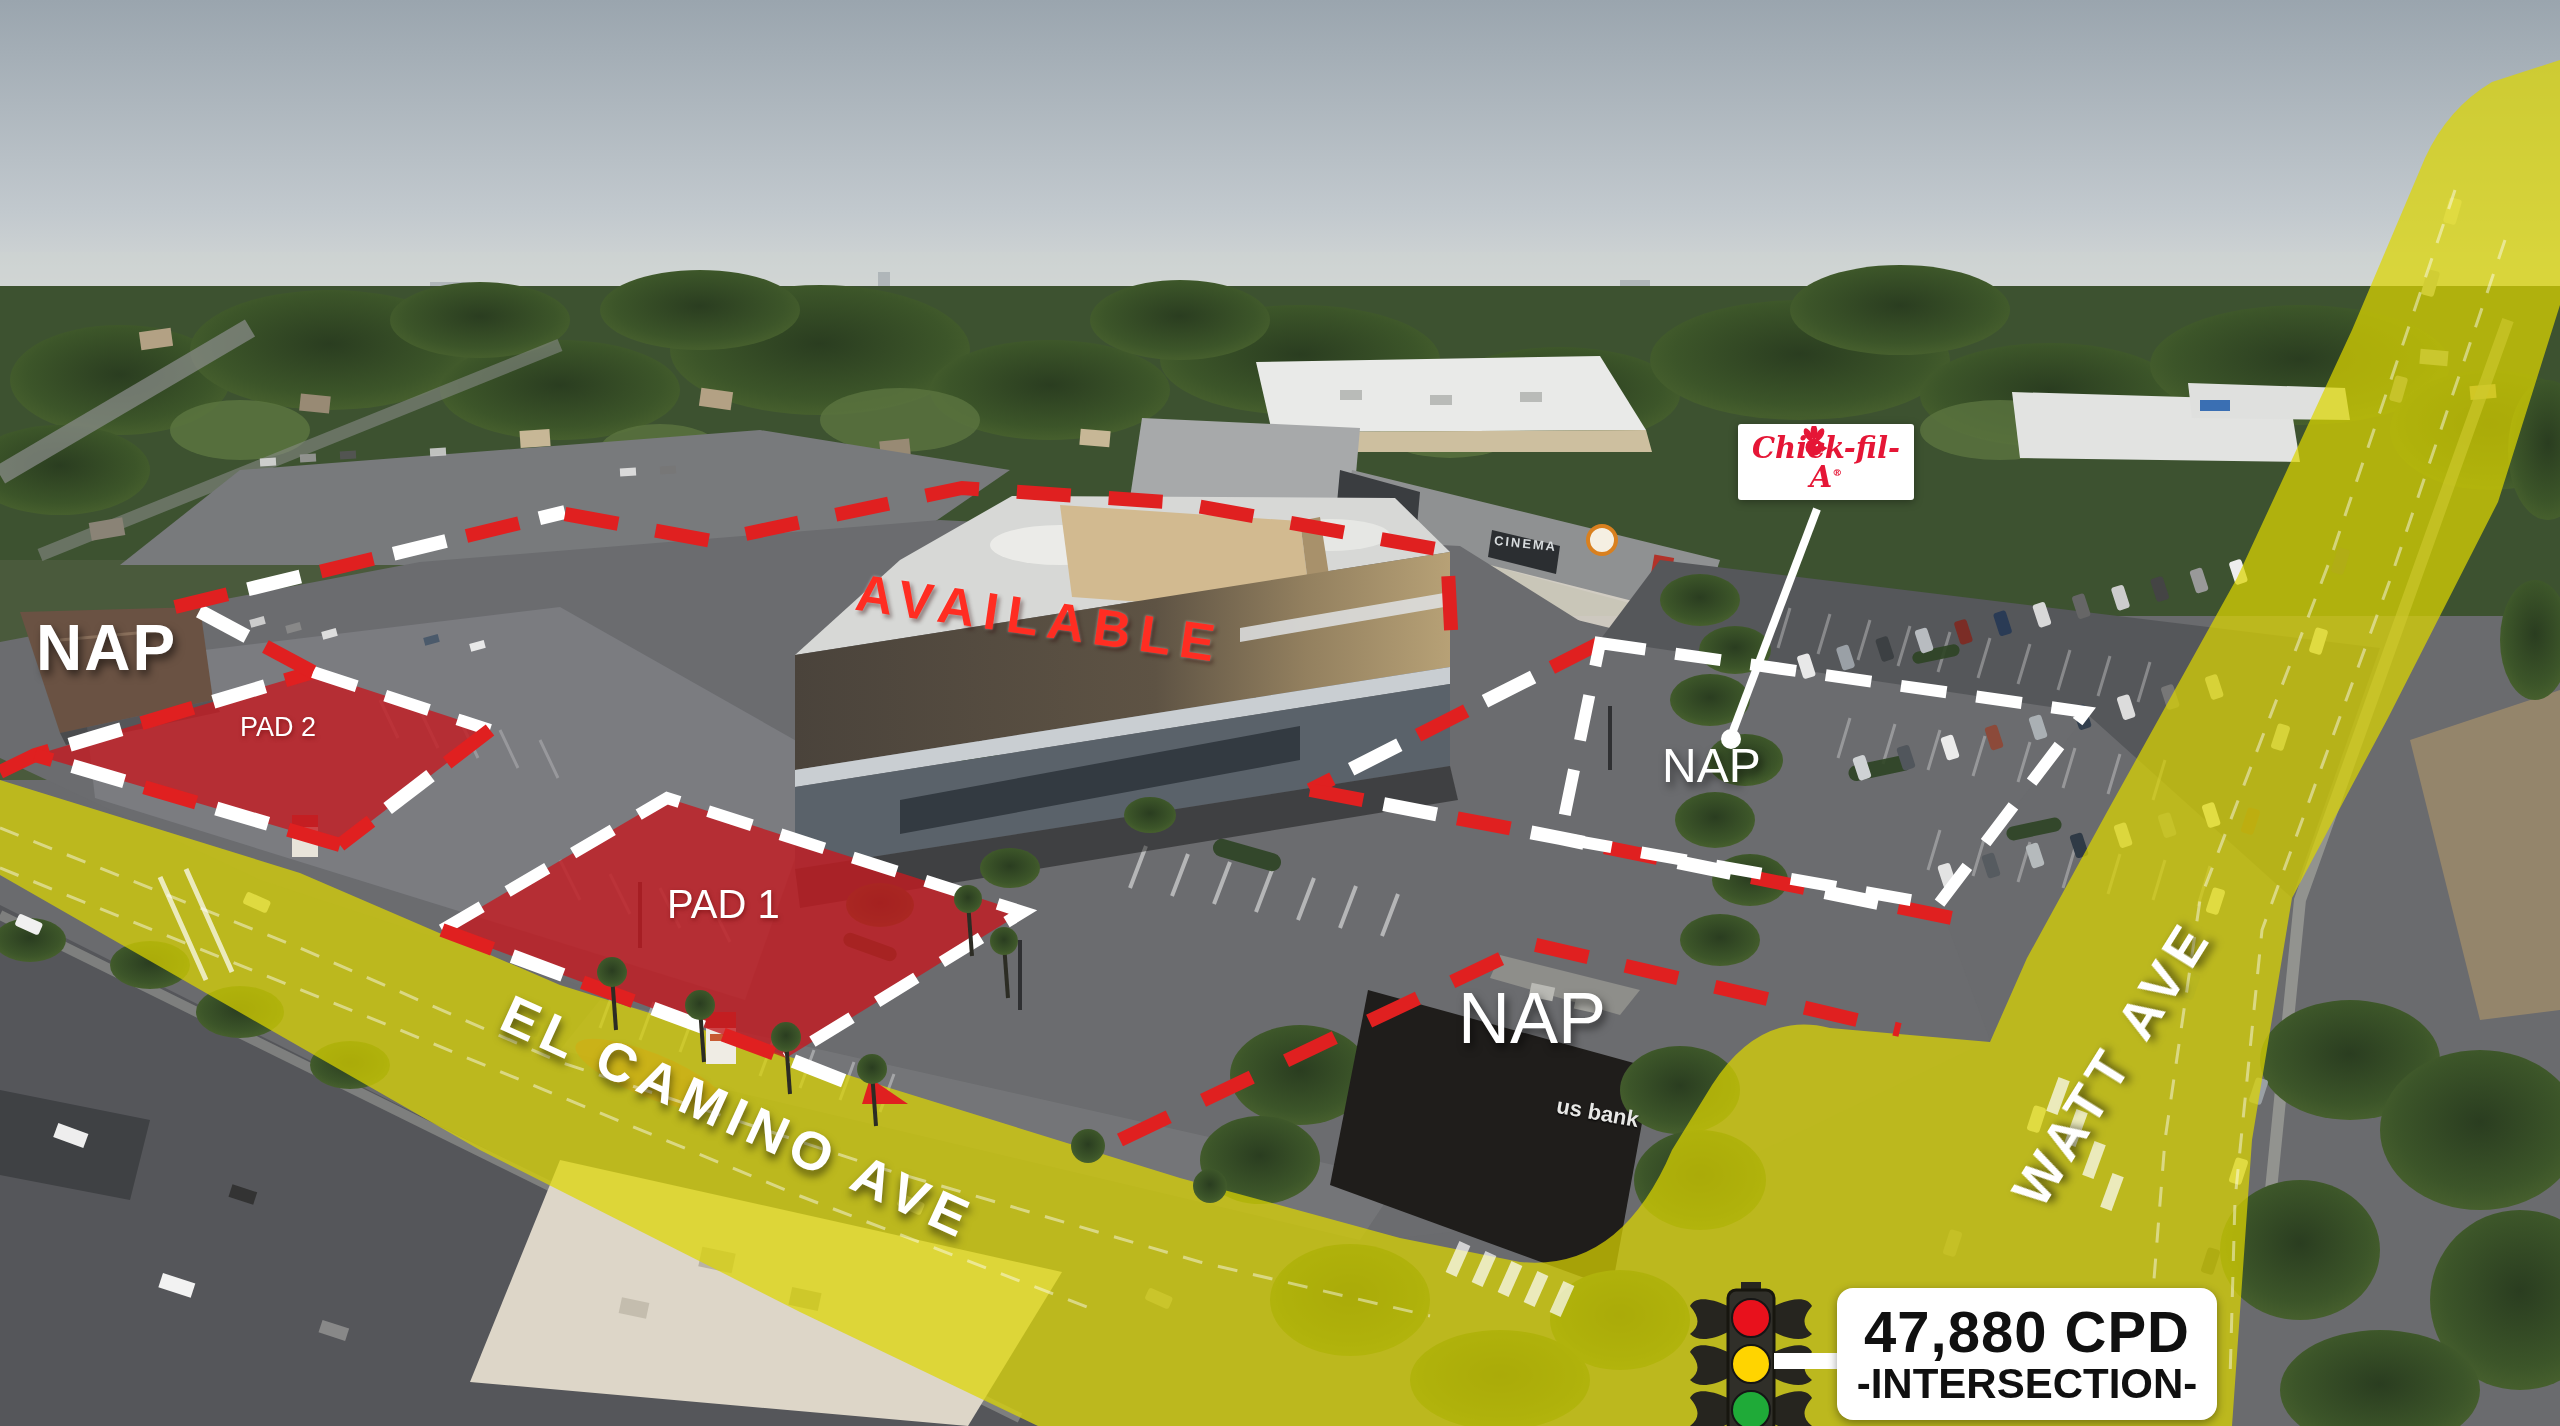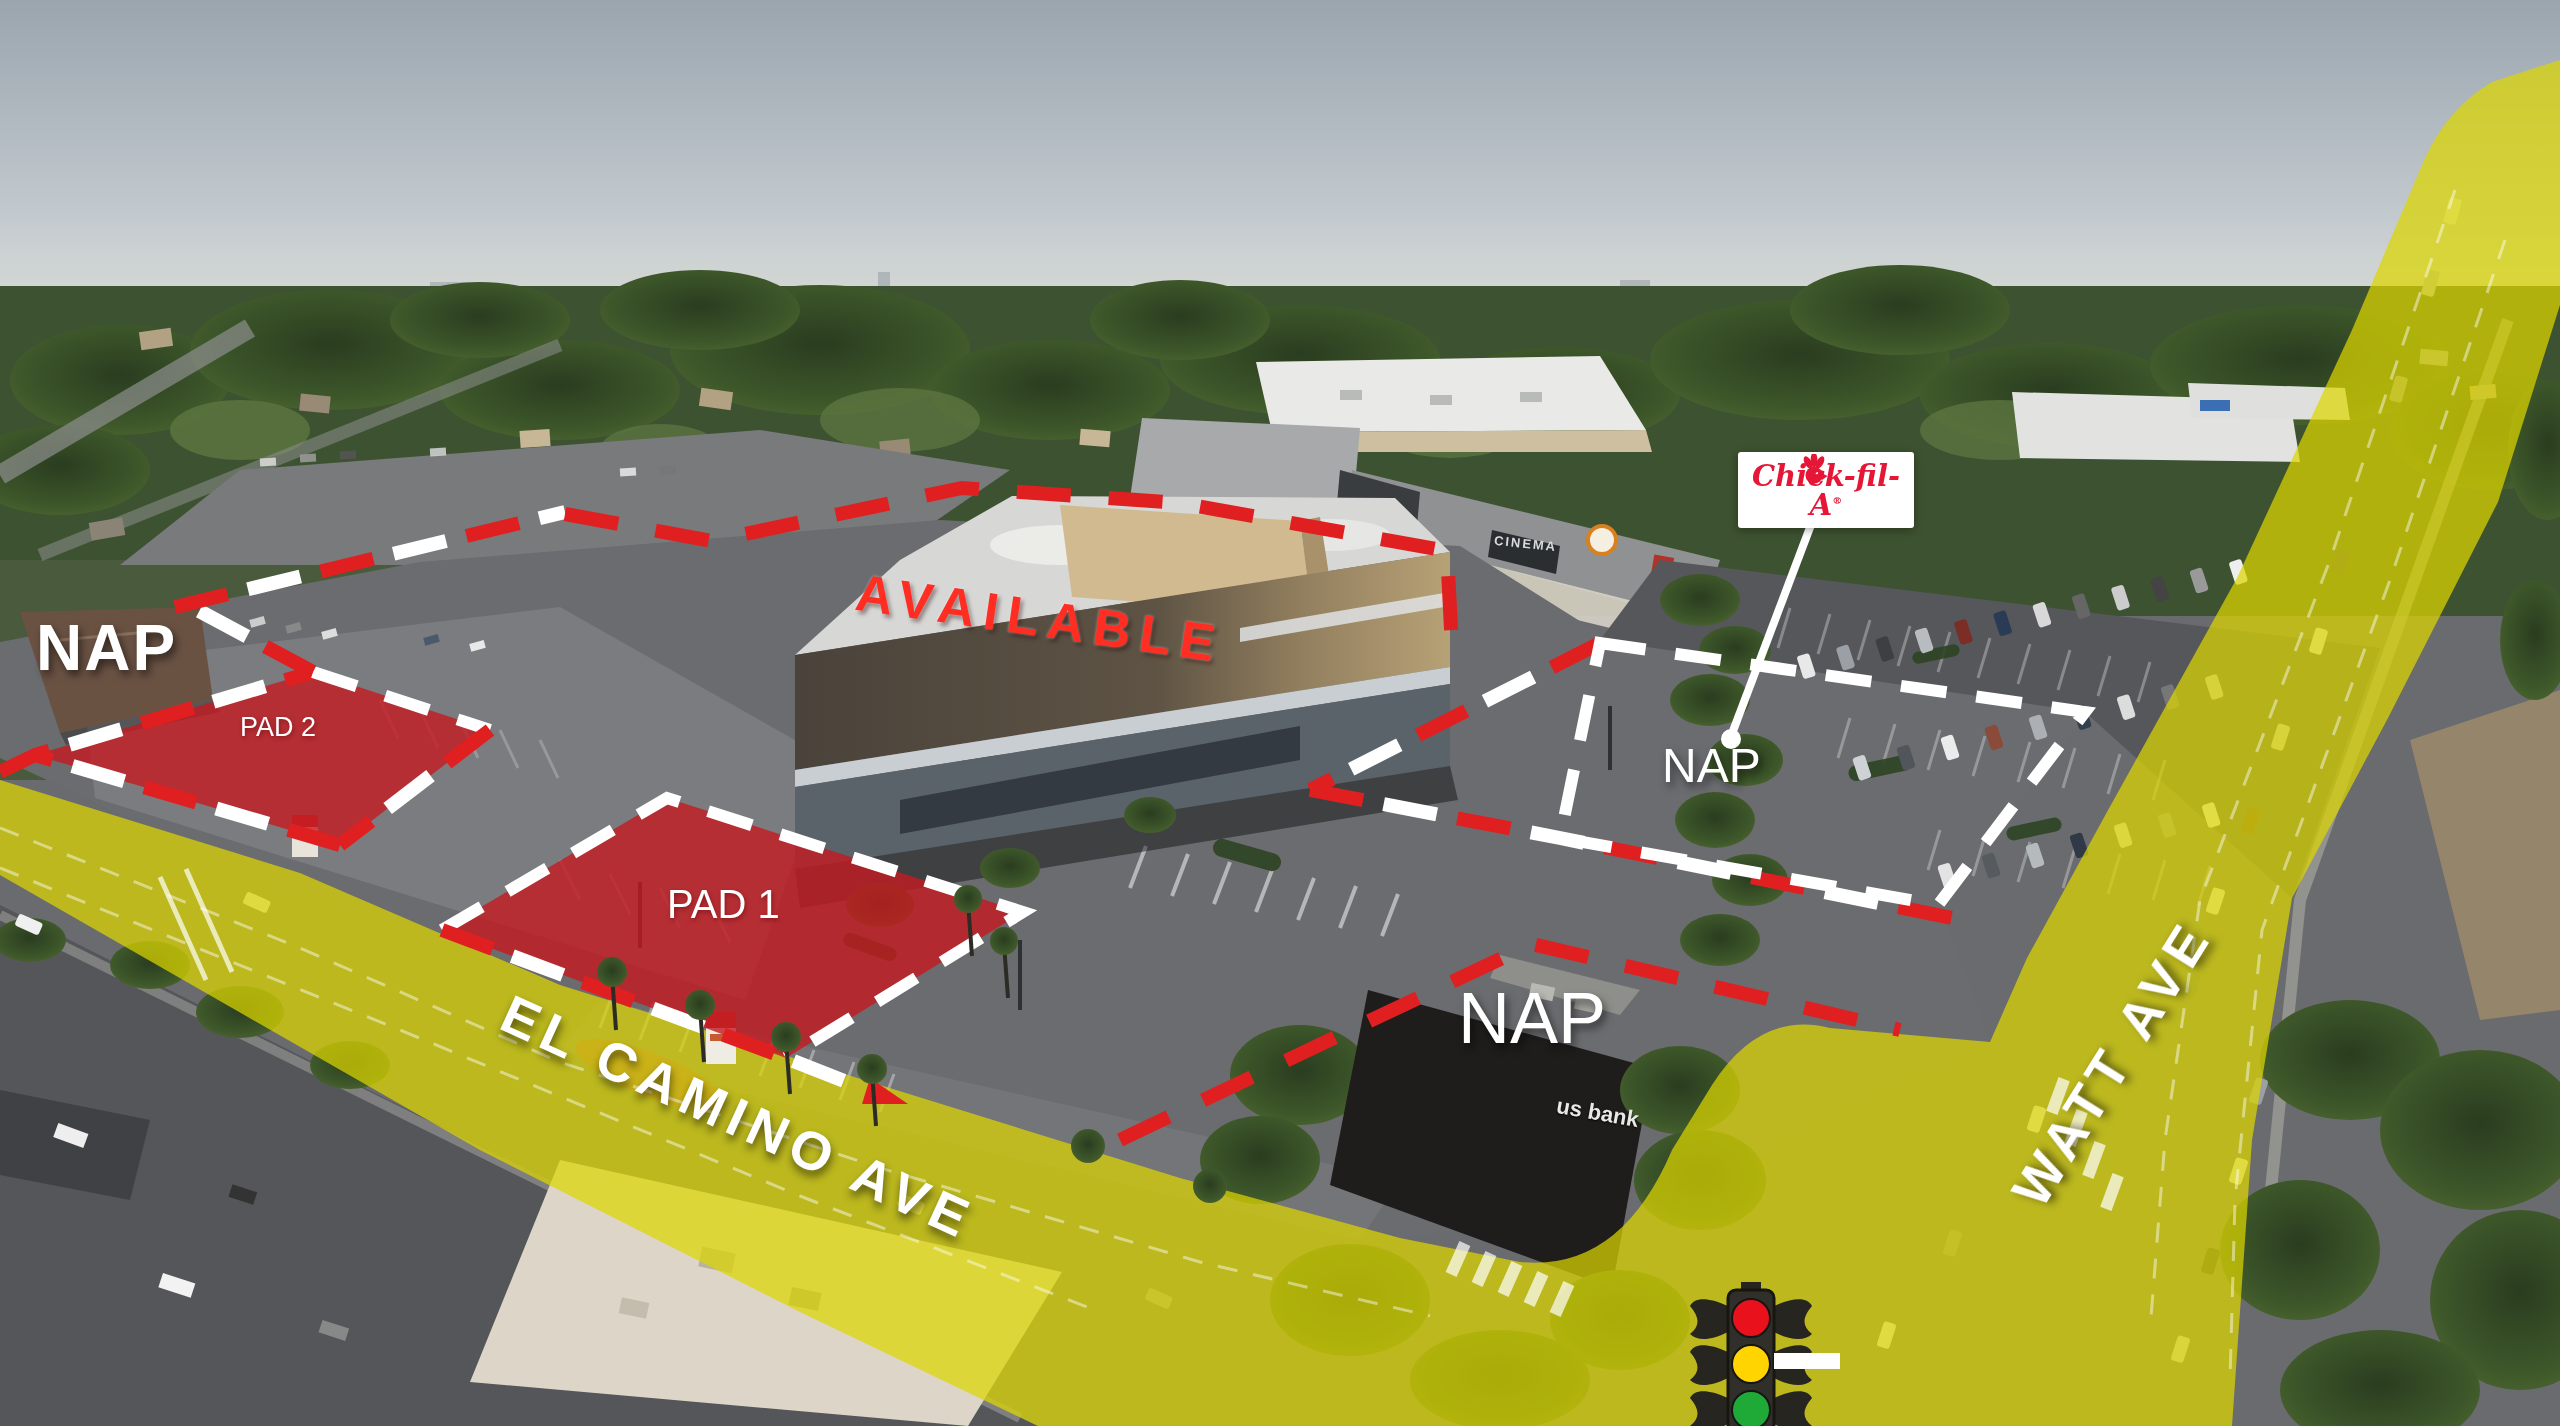--- a/index.html
+++ b/index.html
@@ -23,21 +23,21 @@
   .el-camino{left:516px;top:986px;transform:rotate(24.5deg);transform-origin:left top;}
   .watt{left:2050px;top:1160px;height:56px;transform:rotate(-58deg);transform-origin:left bottom;}
   .available{left:860px;top:566px;font-size:52px;letter-spacing:9px;font-weight:700;
              color:var(--available-red);transform:rotate(8.2deg);transform-origin:left top;
              text-shadow:0 0 3px rgba(255,255,255,.45),3px 3px 4px rgba(40,0,0,.45);}
   .cinema{left:1494px;top:537px;font-size:13px;letter-spacing:2px;color:#d6dadc;font-weight:700;
           transform:rotate(6deg);text-shadow:none;}
   .usbank{left:1556px;top:1102px;font-size:22px;color:#e8e8e6;font-weight:700;
           transform:rotate(10deg);text-shadow:0 1px 2px #000;}
 
-  .chick-box{position:absolute;left:1738px;top:452px;width:176px;height:76px;background:#fff;
+  .chick-box{position:absolute;left:1738px;top:424px;width:176px;height:76px;background:#fff;
              border-radius:3px;box-shadow:0 2px 8px rgba(0,0,0,.35);}
   .chick-text{position:absolute;left:0;right:0;bottom:8px;text-align:center;
               font-family:"DejaVu Serif",serif;font-style:italic;font-weight:700;
               font-size:29px;color:var(--brand-red);line-height:1;}
   .chick-reg{font-size:10px;vertical-align:super;font-style:normal;}
   .chick-head{position:absolute;left:56px;top:2px;}
 
   .cpd-box{position:absolute;left:1837px;top:1288px;width:380px;height:132px;background:#fff;
            border-radius:16px;box-shadow:0 3px 10px rgba(0,0,0,.4);
            display:flex;flex-direction:column;align-items:center;justify-content:center;gap:2px;}
@@ -460,14 +460,18 @@
       <ellipse cx="20" cy="7" rx="4" ry="9"></ellipse>
       <ellipse cx="27" cy="10" rx="4" ry="8" transform="rotate(28 27 10)"></ellipse>
       <circle cx="20" cy="25" r="10"></circle>
       <path d="M28,22 l8,4 l-7,5 z"></path>
     </g>
     <circle cx="23" cy="22" r="1.8" fill="#fff"></circle>
   </svg>
   <div class="chick-text"><span>Chick-fil-A</span><span class="chick-reg">®</span></div>
 </div>
 
-
+<div class="cpd-box">
+  <div class="cpd-line1">47,880 CPD</div>
+  <div class="cpd-line2">-INTERSECTION-</div>
 </div>
 
+</div>
+
 </body></html>

